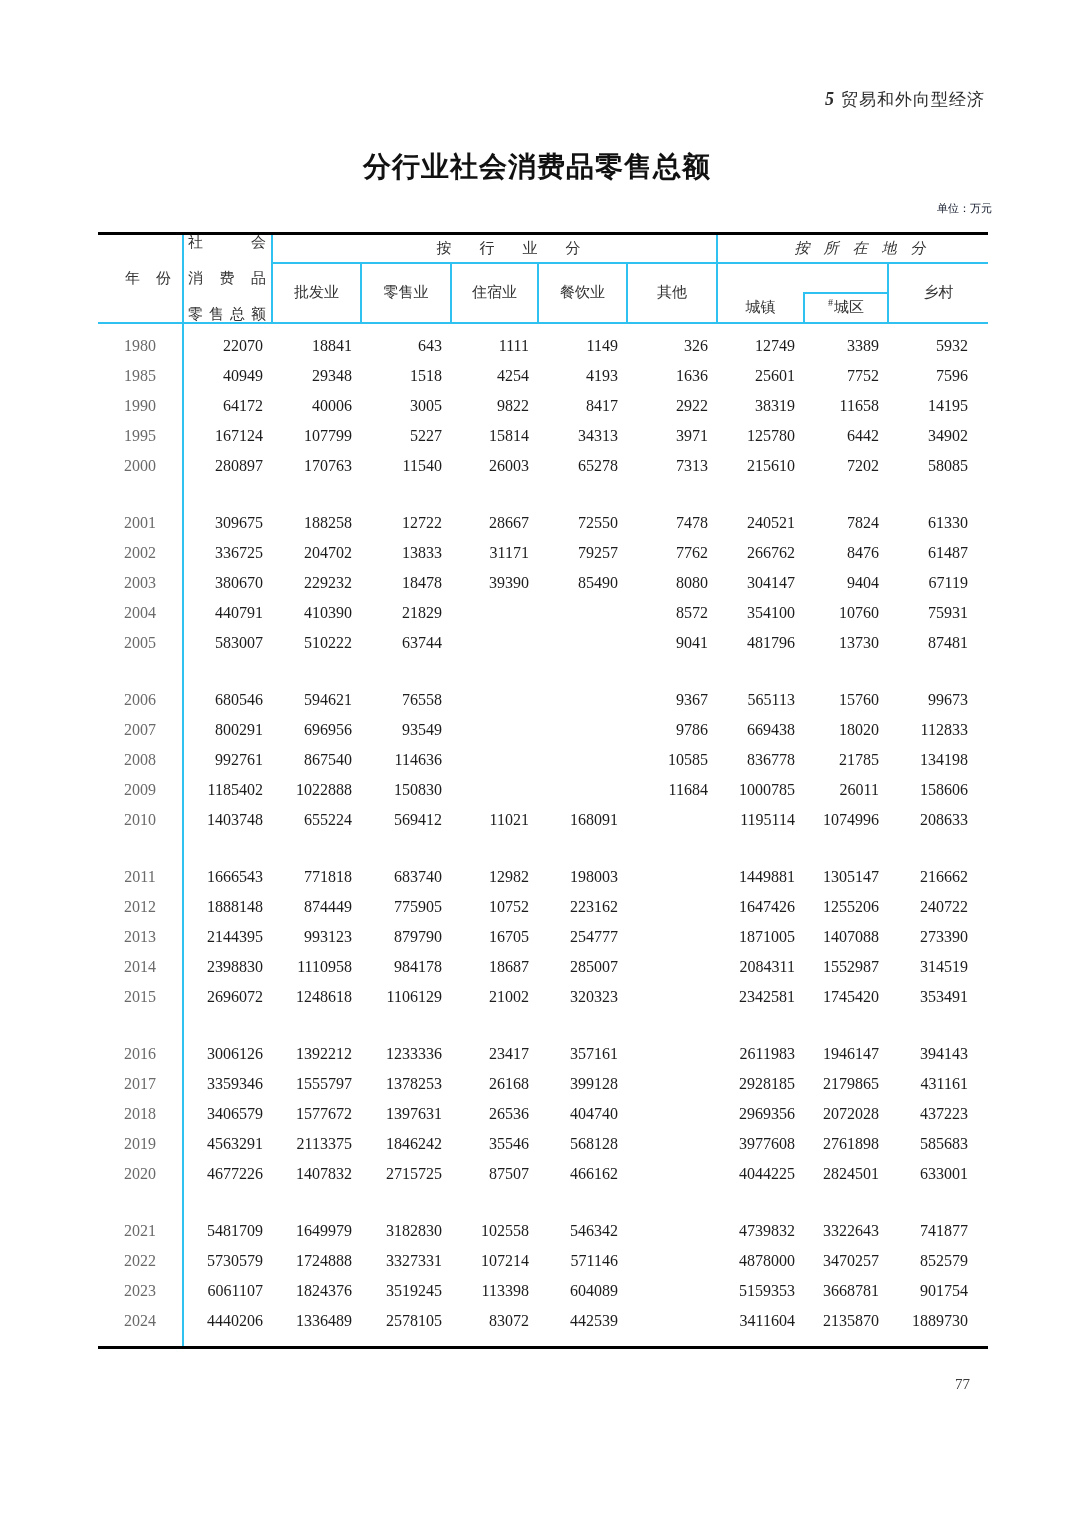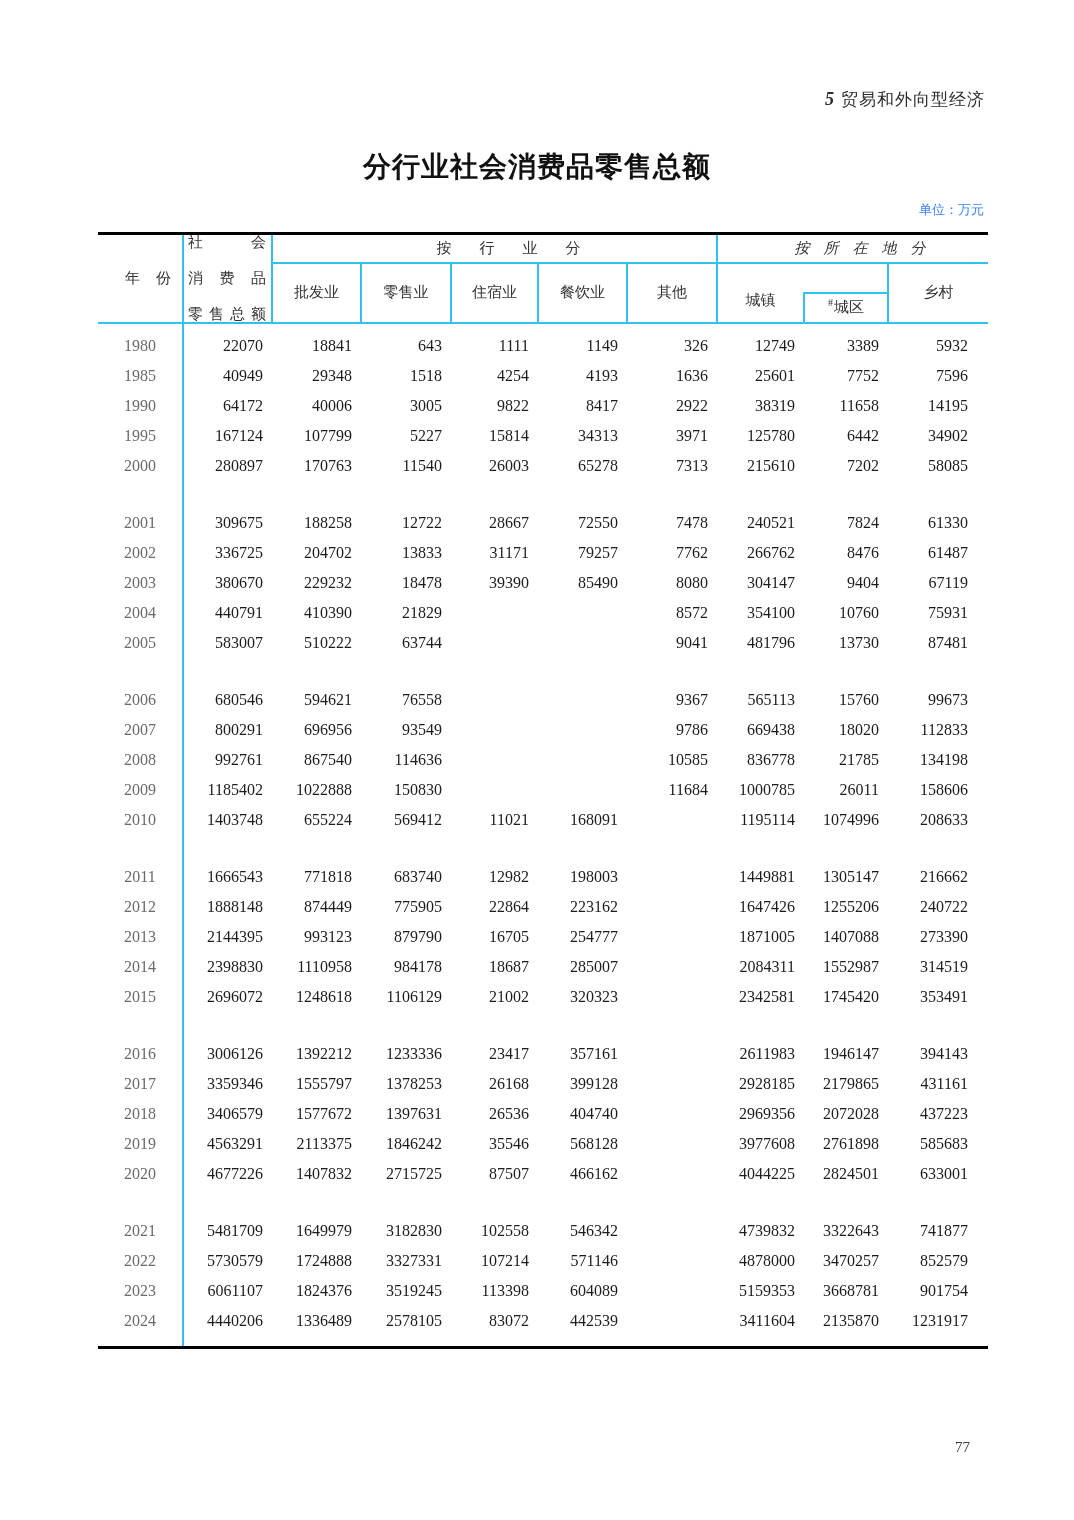--- a/index.html
+++ b/index.html
@@ -6,22 +6,22 @@
   .page{
     position:relative;width:1074px;height:1520px;background:#ffffff;
     margin:0 auto;overflow:hidden;
     font-family:"Liberation Serif","DejaVu Serif",serif;color:#1c1c1c;
   }
   
   .chapter-header{position:absolute;top:88px;right:89px;font-size:17px;color:#2b2b2b;letter-spacing:1px;}
   .chapter-header .num{font-weight:bold;font-style:italic;margin-right:6px;font-size:18px;}
   .title{position:absolute;top:148px;left:0;width:100%;text-align:center;margin:0;
          font-size:28px;font-weight:bold;color:#111;letter-spacing:1px;}
-  .unit-note{position:absolute;top:201px;right:90px;font-size:13px;color:#3b82f6;}
-  .page-number{position:absolute;top:1439px;right:104px;font-size:15px;color:#3a3a3a;}
+  .unit-note{position:absolute;top:201px;right:82px;font-size:11px;color:#0f172a;}
+  .page-number{position:absolute;top:1376px;right:104px;font-size:15px;color:#3a3a3a;}
 
   
   .table-wrap{position:absolute;left:98px;top:232px;width:890px;}
   .rule{height:3px;background:#000;}
   .head-sep{height:2px;background:#2fc1ef;}
 
   .thead{position:relative;height:87px;}
   .vl,.hl{position:absolute;background:#2fc1ef;}
   .vl{width:2px;}
   .hl{height:2px;}
@@ -86,21 +86,21 @@
 
       <div class="hcell sp-ind" style="left:175px;top:0;width:443px;height:27px;">按行业分</div>
       <div class="hcell sp-loc" style="left:620px;top:0;width:270px;height:27px;">按所在地分</div>
 
       <div class="hcell" style="left:175px;top:27px;width:87px;height:60px;">批发业</div>
       <div class="hcell" style="left:264px;top:27px;width:88px;height:60px;">零售业</div>
       <div class="hcell" style="left:354px;top:27px;width:85px;height:60px;">住宿业</div>
       <div class="hcell" style="left:441px;top:27px;width:87px;height:60px;">餐饮业</div>
       <div class="hcell" style="left:530px;top:27px;width:88px;height:60px;">其他</div>
 
-      <div class="hcell" style="left:620px;top:27px;width:85px;height:77px;">城镇</div>
+      <div class="hcell" style="left:620px;top:34px;width:85px;height:77px;">城镇</div>
       <div class="hcell" style="left:707px;top:57px;width:82px;height:30px;">
         <sup class="hash">#</sup>
           <span>城区</span>
       </div>
       <div class="hcell" style="left:791px;top:27px;width:99px;height:60px;">乡村</div>
     </div>
 
     <div class="head-sep"></div>
 
     <div class="tbody">
@@ -318,21 +318,21 @@
               <td></td>
               <td>1449881</td>
               <td>1305147</td>
               <td class="last">216662</td>
             </tr>
             <tr>
               <td class="year">2012</td>
               <td>1888148</td>
               <td>874449</td>
               <td>775905</td>
-              <td>22864</td>
+              <td>10752</td>
               <td>223162</td>
               <td></td>
               <td>1647426</td>
               <td>1255206</td>
               <td class="last">240722</td>
             </tr>
             <tr>
               <td class="year">2013</td>
               <td>2144395</td>
               <td>993123</td>
@@ -473,21 +473,21 @@
             <tr>
               <td class="year">2024</td>
               <td>4440206</td>
               <td>1336489</td>
               <td>2578105</td>
               <td>83072</td>
               <td>442539</td>
               <td></td>
               <td>3411604</td>
               <td>2135870</td>
-              <td class="last">1231917</td>
+              <td class="last">1889730</td>
             </tr>
           </tbody>
       </table>
     </div>
 
     <div class="rule"></div>
   </div>
 
   <div class="page-number">77</div>
 </div>

